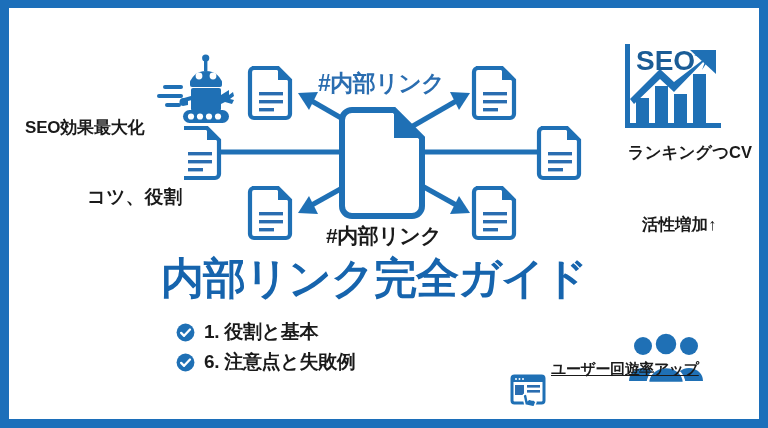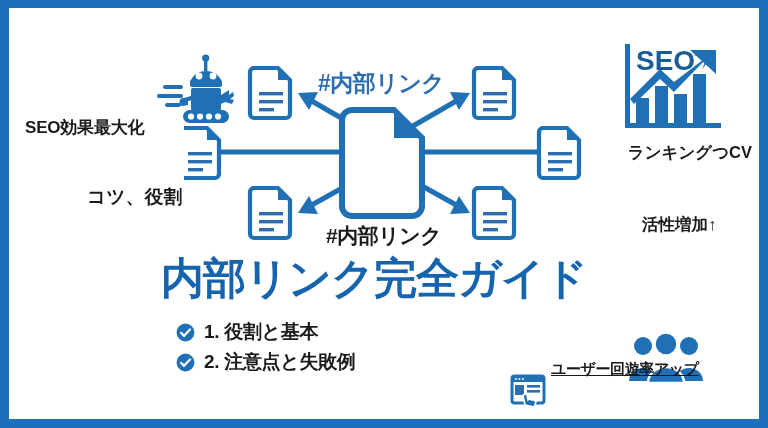--- a/index.html
+++ b/index.html
@@ -314,21 +314,21 @@
         </span>
         <span class="check-label">1. 役割と基本</span>
       </div>
       <div class="check-row">
         <span class="check-icon">
           <svg viewBox="0 0 20 20" width="19" height="19" aria-hidden="true">
             <circle cx="10" cy="10" r="9.4" fill="#1f70b5"></circle>
             <path d="M5.4 10.4 l3.1 3.1 l6.2 -6.6" fill="none" stroke="#ffffff" stroke-width="2.4" stroke-linecap="round" stroke-linejoin="round"></path>
           </svg>
         </span>
-        <span class="check-label">2. 注意点と失敗例</span>
+        <span class="check-label">6. 注意点と失敗例</span>
       </div>
     </div>
 
     <div id="people-icon">
       <svg viewBox="0 0 78 52" width="78" height="52" aria-hidden="true">
         <g fill="#1f70b5">
           <circle cx="16" cy="14" r="9"></circle>
           <path d="M2 49 a14 13 0 0 1 28 0 z"></path>
           <circle cx="62" cy="14" r="9"></circle>
           <path d="M48 49 a14 13 0 0 1 28 0 z"></path>

